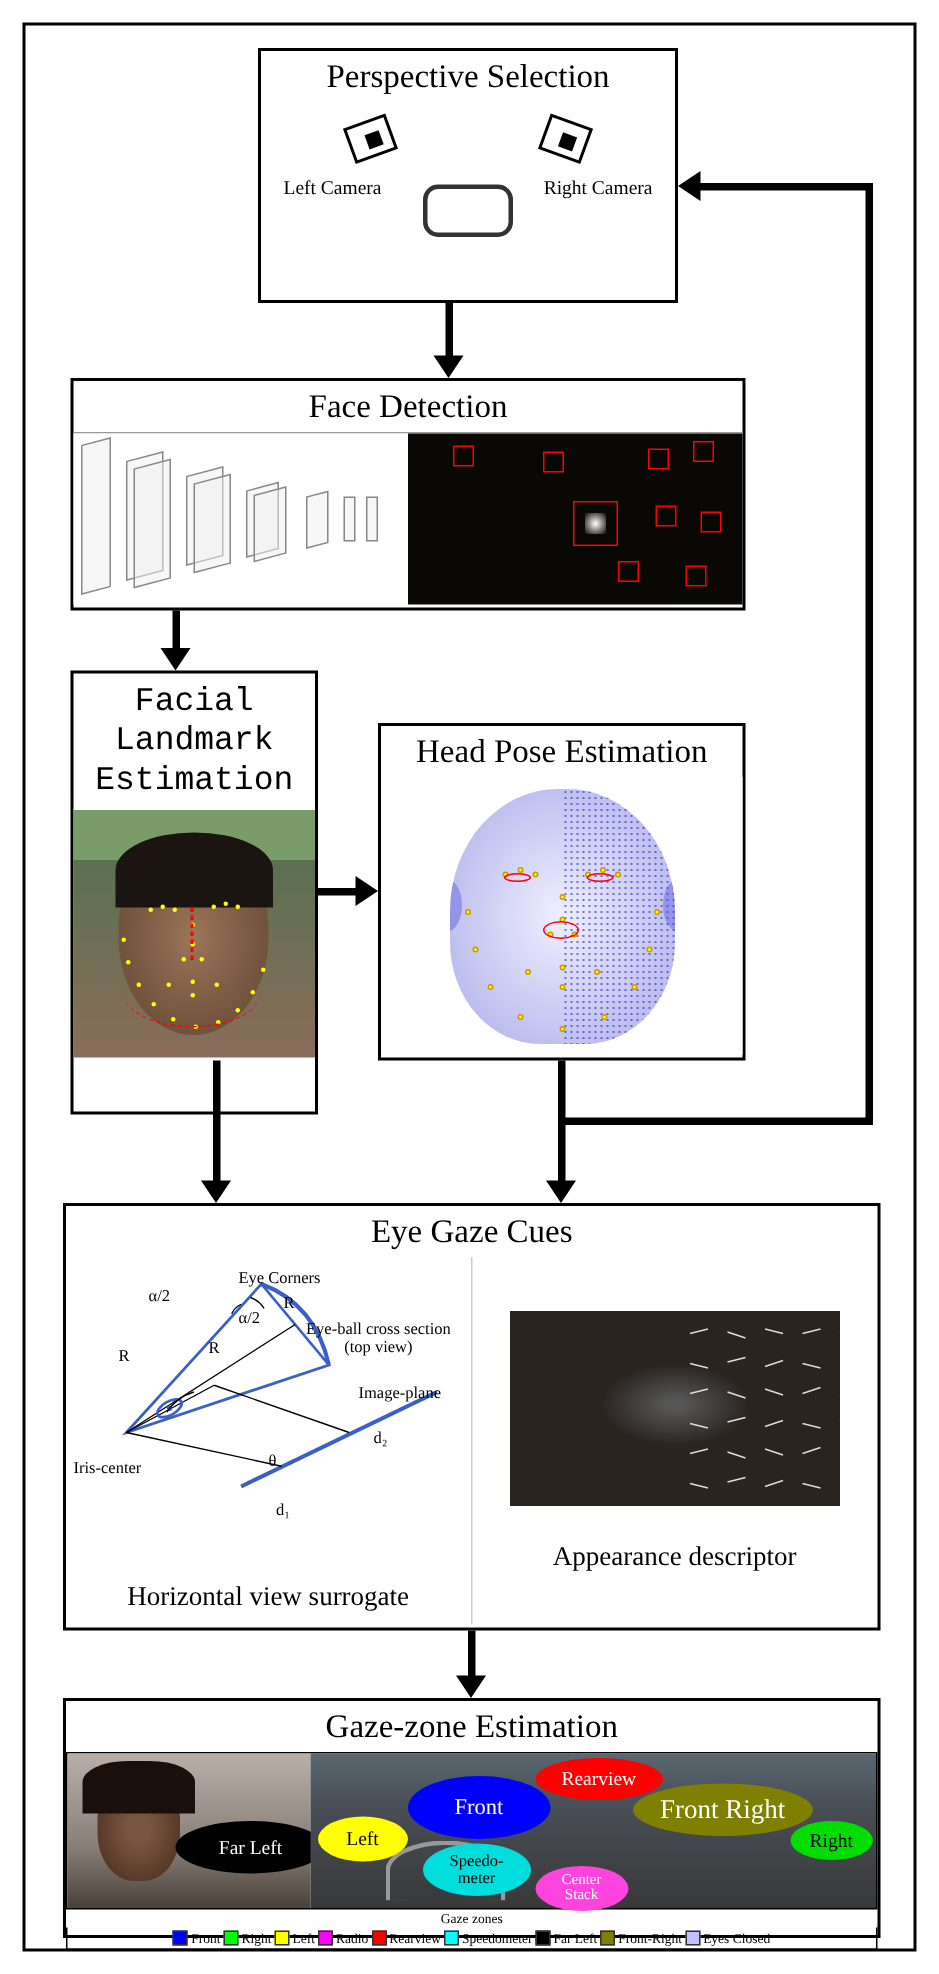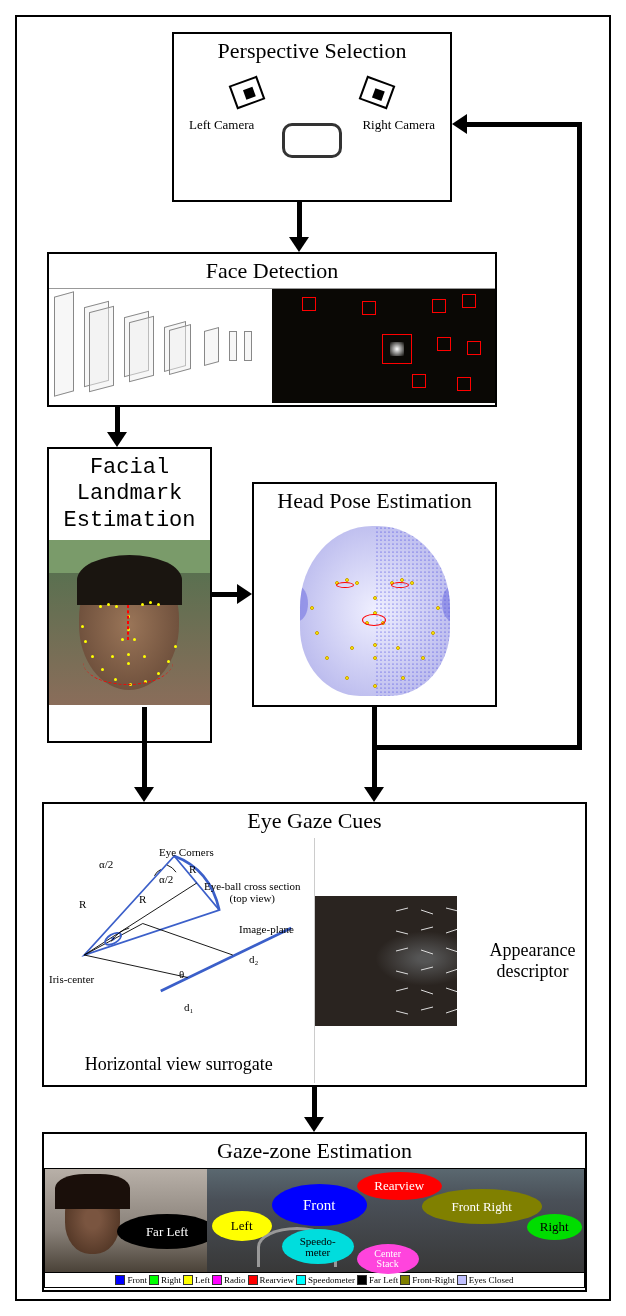--- a/index.html
+++ b/index.html
@@ -239,20 +239,21 @@
       position: relative;
       border-right: 1px solid #ccc;
     }
     .eye-label {
       position: absolute;
       font-size: 11px;
     }
     .eye-appearance {
       width: 50%;
       display: flex;
+      flex-direction: column;
       align-items: center;
       justify-content: center;
       gap: 23px;
     }
     .hog-img {
       width: 220px;
       height: 130px;
       background: #2a2420;
       position: relative;
       overflow: hidden;
@@ -637,28 +638,29 @@
         <div class="driver-face"></div>
         <div style="position:absolute; left:10px; top:5px; width:75px; height:35px; background:#1a0f0a; border-radius:40% 40% 0 0;"></div>
         <div class="far-left-oval">Far Left</div>
       </div>
       <div class="cabin-photo">
 
         <div style="position:absolute; left:50px; bottom:5px; width:80px; height:40px; border:3px solid #999; border-radius:50% 50% 0 0; border-bottom:none;"></div>
         <div class="zone-oval" style="left:5px; top:42px; width:60px; height:30px; background:#FFFF00; color:black;">Left</div>
         <div class="zone-oval" style="left:65px; top:15px; width:95px; height:42px; background:#0000FF; font-size:15px;">Front</div>
         <div class="zone-oval" style="left:150px; top:3px; width:85px; height:28px; background:#FF0000;">Rearview</div>
-        <div class="zone-oval" style="left:215px; top:20px; width:120px; height:35px; background:#808000; font-size:13px;">Front Right</div>
+        <div class="zone-oval" style="left:215px; top:20px; width:120px; height:35px; background:#808000; font-size:18px;">Front Right</div>
         <div class="zone-oval" style="left:320px; top:45px; width:55px; height:26px; background:#00DD00; color:black;">Right</div>
         <div class="zone-oval" style="left:75px; top:60px; width:72px; height:35px; background:#00DDDD; color:black; font-size:11px; white-space:pre-line; line-height:1;">Speedo-
 meter</div>
         <div class="zone-oval" style="left:150px; top:75px; width:62px; height:30px; background:#FF44DD; font-size:10px; white-space:pre-line; line-height:1;">Center
 Stack</div>
       </div>
     </div>
+    <div class="legend-label">Gaze zones</div>
     <div class="legend" id="legend-container">
         <div class="legend-item">
           <div class="legend-sq" style="background: rgb(0, 0, 255);"></div>
           <span>Front</span>
         </div>
         <div class="legend-item">
           <div class="legend-sq" style="background: rgb(0, 255, 0);"></div>
           <span>Right</span>
         </div>
         <div class="legend-item">

